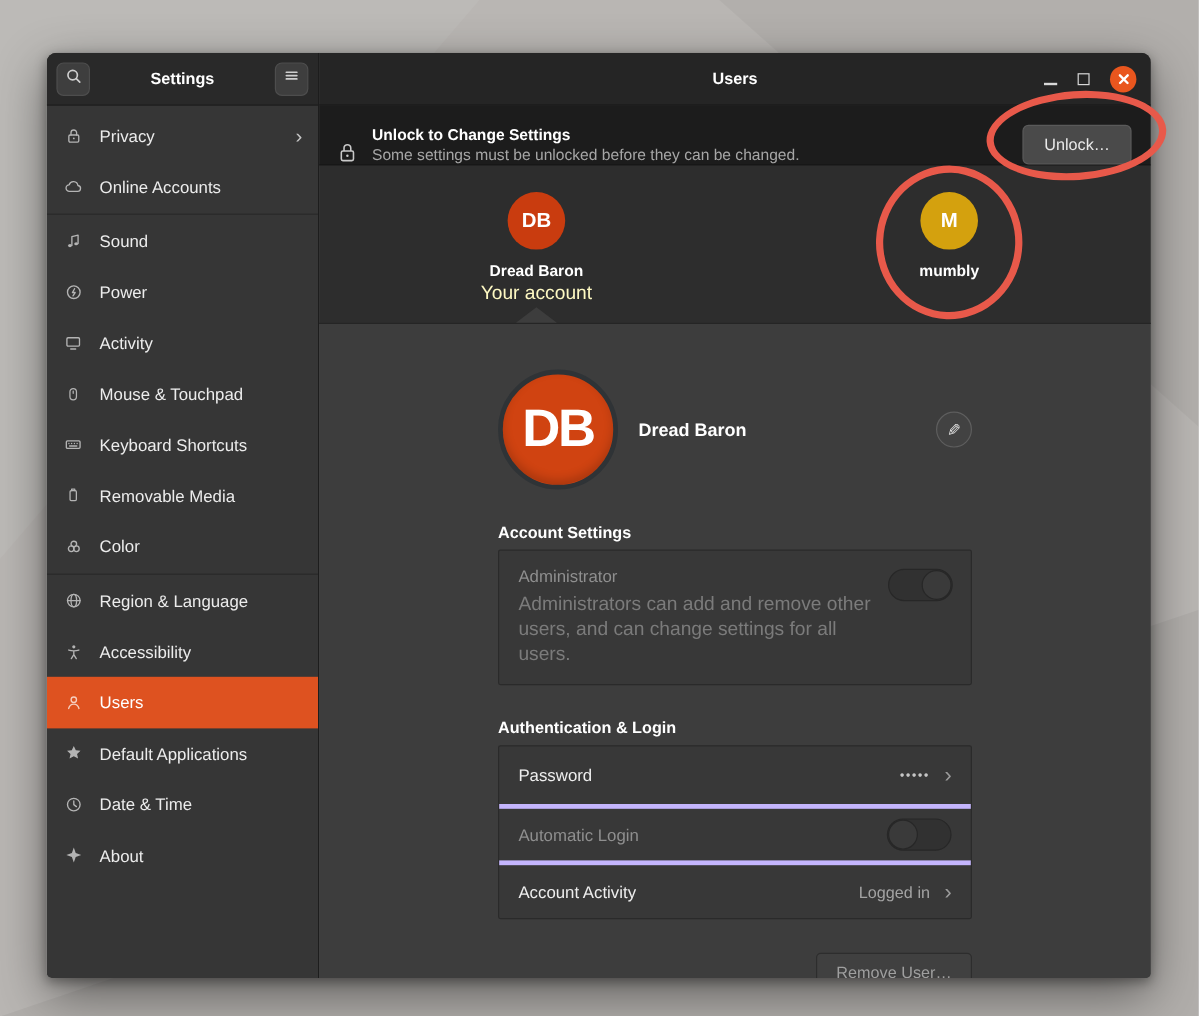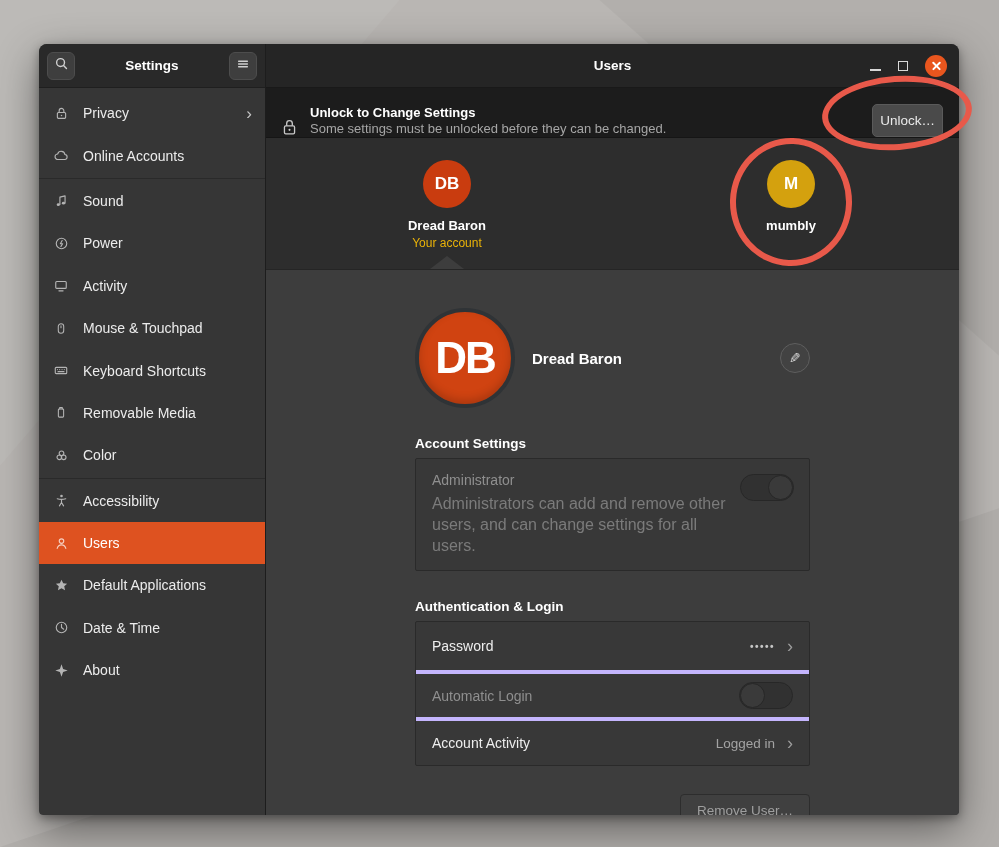--- a/index.html
+++ b/index.html
@@ -46,30 +46,30 @@
   .wc-close::before { transform:rotate(45deg); }
   .wc-close::after  { transform:rotate(-45deg); }
 
   
   .banner { height:50px; background:#1c1c1c; border-bottom:1px solid #151515; display:flex; align-items:flex-end;
             padding:0 16px; gap:13px; flex:none; }
   .banner .lock-ico { color:#c9c9c9; display:flex; flex:none; }
   .banner-text { line-height:1.25; }
   .banner-title { color:#ffffff; font-weight:bold; font-size:13px; }
   .banner-sub { color:#a6a6a6; font-size:13px; }
-  .unlock-btn { margin-left:auto; padding:8px 7px; background:#4a4a4a; border:1px solid #5a5a5a; border-radius:5px;
+  .unlock-btn { margin-left:auto; padding:8px 17px; background:#4a4a4a; border:1px solid #5a5a5a; border-radius:5px;
                 color:#eaeaea; font-size:13.5px; cursor:pointer; }
 
   
   .carousel { height:132px; background:#2d2d2d; border-bottom:1px solid #252525; position:relative; flex:none; }
   .c-user { position:absolute; top:22px; width:140px; display:flex; flex-direction:column; align-items:center; cursor:pointer; }
   .c-avatar { width:48px; height:48px; border-radius:50%; display:flex; align-items:center; justify-content:center;
               color:#ffffff; font-weight:bold; font-size:17px; }
   .c-name { margin-top:10px; color:#ffffff; font-weight:bold; font-size:13px; }
-  .c-note { margin-top:3px; color:#eab308; font-size:12px; }
+  .c-note { margin-top:3px; color:#fef9c3; font-size:16px; }
   .c-notch { position:absolute; bottom:0; width:0; height:0; border-left:17px solid transparent;
              border-right:17px solid transparent; border-bottom:13px solid #3d3d3d; }
 
   
   .panel { flex:1; background:#3d3d3d; overflow:hidden; }
   .panel-col { width:395px; margin:0 auto; display:flex; flex-direction:column; }
   .avatar-row { margin-top:38px; display:flex; align-items:center; }
   .big-avatar { width:100px; height:100px; border-radius:50%; border:4px solid #2f3336;
                 display:flex; align-items:center; justify-content:center;
                 color:#ffffff; font-weight:bold; font-size:44px; letter-spacing:-2px;
@@ -217,20 +217,30 @@
             <span class="ico">
               <svg width="15" height="15" viewBox="0 0 16 16" fill="none" stroke="currentColor" stroke-width="1.2" stroke-linecap="round" stroke-linejoin="round">
                 <circle cx="8" cy="5.7" r="2.5"></circle>
                 <circle cx="5.7" cy="9.9" r="2.5"></circle>
                 <circle cx="10.3" cy="9.9" r="2.5"></circle>
               </svg>
             </span>
             <span>Color</span>
           </div>
           <div class="side-sep"></div>
+          <div class="side-item">
+            <span class="ico">
+              <svg width="15" height="15" viewBox="0 0 16 16" fill="none" stroke="currentColor" stroke-width="1.2" stroke-linecap="round" stroke-linejoin="round">
+                <circle cx="8" cy="8" r="5.6"></circle>
+                <ellipse cx="8" cy="8" rx="2.5" ry="5.6"></ellipse>
+                <path d="M2.4 8h11.2"></path>
+              </svg>
+            </span>
+            <span>Region &amp; Language</span>
+          </div>
           <div class="side-item">
             <span class="ico">
               <svg width="15" height="15" viewBox="0 0 16 16" fill="none" stroke="currentColor" stroke-width="1.2" stroke-linecap="round" stroke-linejoin="round">
                 <circle cx="8" cy="3.2" r="1.4" fill="currentColor" stroke="none"></circle>
                 <path d="M3.5 6.1c1.5.5 3 .7 4.5.7s3-.2 4.5-.7M8 6.8v3.4l-2.2 3.5M8 10.2l2.2 3.5"></path>
               </svg>
             </span>
             <span>Accessibility</span>
           </div>
           <div class="side-item selected" style="background: rgb(222, 82, 32);">

